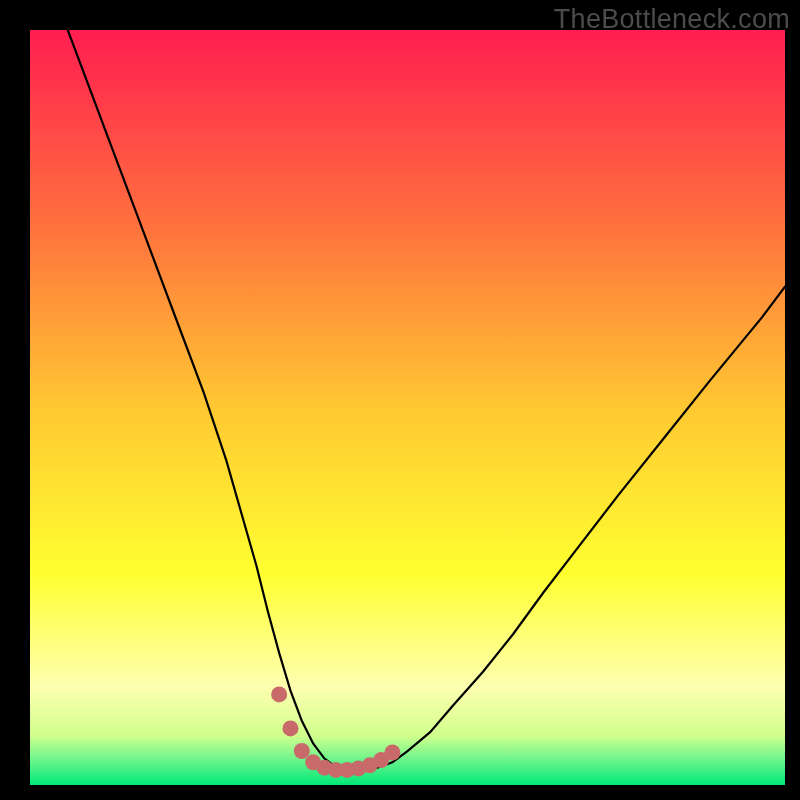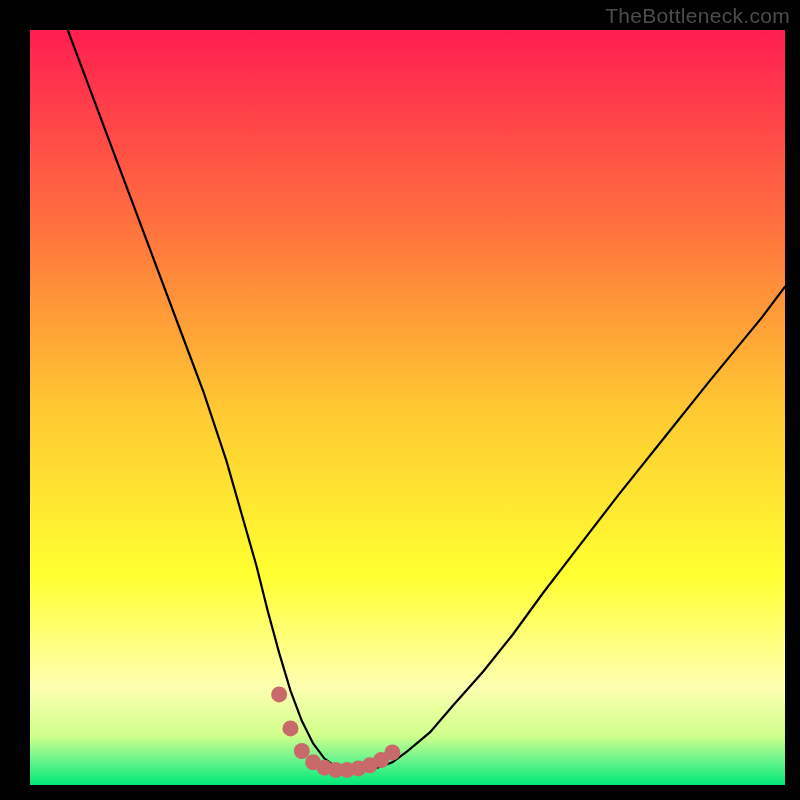--- a/index.html
+++ b/index.html
@@ -10,21 +10,21 @@
     height: 800px;
     background: #000;
     position: relative;
   }
   
   .watermark {
     position: absolute;
     top: 4px;
     right: 10px;
     color: #4c4c4c;
-    font-size: 21px;
+    font-size: 27px;
     font-weight: 500;
     z-index: 10;
     letter-spacing: 0.3px;
   }
   
   .plot-area {
     position: absolute;
     left: 30px;
     top: 30px;
     width: 755px;

